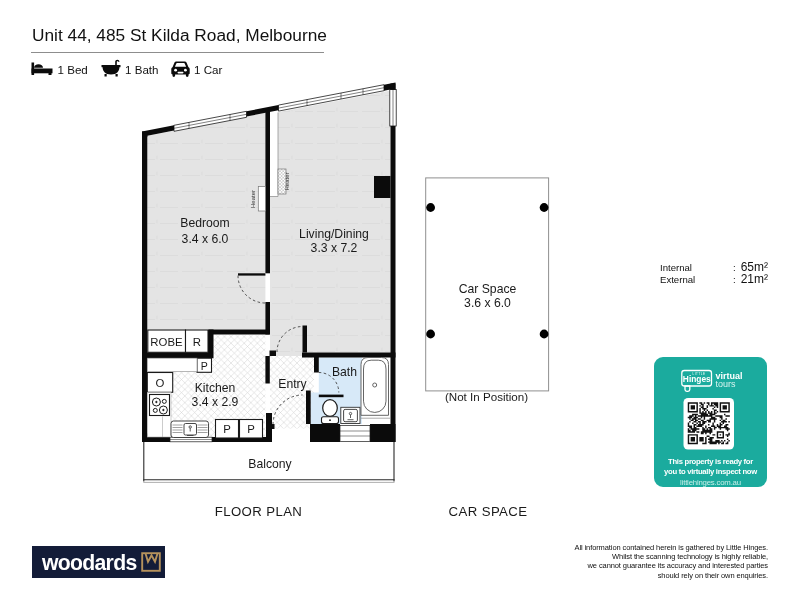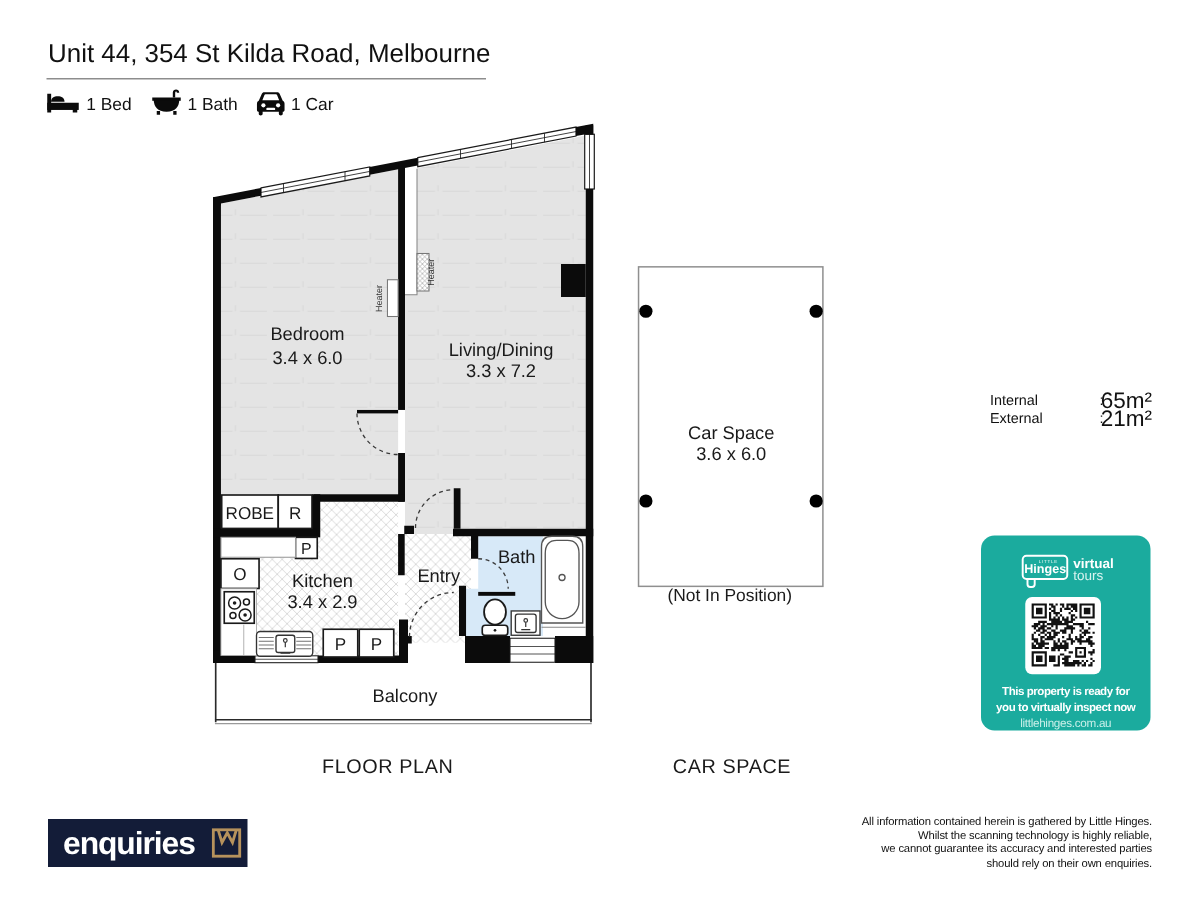--- a/index.html
+++ b/index.html
@@ -170,21 +170,21 @@
   <text x="487.5" y="292.5" font-size="12.2">Car Space</text>
   <text x="487.5" y="306.5" font-size="12.2">3.6 x 6.0</text>
   <text x="486.5" y="400.5" font-size="11.6">(Not In Position)</text>
   <text x="258.5" y="515.5" font-size="13.2" letter-spacing="0.4">FLOOR PLAN</text>
   <text x="488" y="515.5" font-size="13.2" letter-spacing="0.4">CAR SPACE</text>
   <text x="254.5" y="199" font-size="6" transform="rotate(-90 254.5 199)" fill="#333">Heater</text>
   <text x="289" y="181.5" font-size="6" transform="rotate(-90 289 181.5)" fill="#333">Heater</text>
 </g>
 </svg>
 
-<div class="abs" style="left:32px;top:25px;width:400px;font-size:17.3px;color:#111;">Unit 44, 354 St Kilda Road, Melbourne</div>
+<div class="abs" style="left:32px;top:25px;width:400px;font-size:17.3px;color:#111;">Unit 44, 485 St Kilda Road, Melbourne</div>
 <div class="abs" style="left:31px;top:51.5px;width:293px;height:1.6px;background:#8d8d8d;"></div>
 
 <svg class="abs" style="left:30px;top:57px" width="200" height="22" viewBox="0 0 200 22">
 
   <g fill="#0b0b0b">
     <rect x="1.5" y="5.5" width="2.6" height="12.5"></rect>
     <rect x="1.5" y="11.5" width="21" height="4.8"></rect>
     <rect x="18.5" y="14" width="3" height="4"></rect>
     <path d="M4,10.8c0-2.4,2-3.6,4.5-3.6s4.5,1.2,4.5,3.6z"></path>
   </g>
@@ -208,21 +208,21 @@
   </g>
   <g fill="#111" font-family="Liberation Sans, sans-serif" font-size="11.6">
     <text x="27.5" y="16.5">1 Bed</text>
     <text x="95" y="16.5">1 Bath</text>
     <text x="164" y="16.5">1 Car</text>
   </g>
 </svg>
 
 <div class="abs" style="left:660px;top:262px;width:70px;font-size:9.6px;color:#111;line-height:11.6px;">Internal<br>External</div>
 <div class="abs" style="left:733px;top:262px;font-size:9.6px;color:#111;line-height:11.6px;">:<br>:</div>
-<div class="abs" style="left:700px;top:262px;width:68px;font-size:15px;color:#111;line-height:11.6px;text-align:right;">65m²<br>21m²</div>
+<div class="abs" style="left:700px;top:262px;width:68px;font-size:12px;color:#111;line-height:11.6px;text-align:right;">65m²<br>21m²</div>
 
 <div class="abs" style="left:654px;top:356.5px;width:113px;height:130px;background:#1bab9e;border-radius:9px;"></div>
 <svg class="abs" style="left:654px;top:356.5px" width="113" height="130" viewBox="0 0 113 130">
   <g>
     <rect x="27.8" y="13.5" width="29.7" height="15.5" rx="2.5" fill="none" stroke="#ffffff" stroke-width="1.3"></rect>
     <path d="M31,29v3.5q0,1.8,1.8,1.8h1.2q1.8,0,1.8-1.8v-3.5z" fill="none" stroke="#ffffff" stroke-width="1.3"></path>
     <text x="45" y="18" font-size="3" letter-spacing="0.5" fill="#ffffff" text-anchor="middle" font-family="Liberation Sans, sans-serif">LITTLE</text>
     <text x="42.8" y="25.3" font-size="8.4" font-weight="bold" fill="#ffffff" text-anchor="middle" font-family="Liberation Sans, sans-serif">Hinges</text>
     <text x="61.5" y="21.8" font-size="9" font-weight="bold" fill="#ffffff" font-family="Liberation Sans, sans-serif">virtual</text>
     <text x="61.5" y="29.5" font-size="9" fill="#d9f4f0" font-family="Liberation Sans, sans-serif">tours</text>
@@ -230,21 +230,21 @@
   <rect x="29.5" y="41" width="50.5" height="51.5" rx="4.5" fill="#ffffff"></rect>
   <g transform="translate(-654 -356.5)">
     <path fill="#111111" d="M687.75 401.75h1.45v1.45h-1.45zM689.2 401.75h1.45v1.45h-1.45zM690.65 401.75h1.45v1.45h-1.45zM692.1 401.75h1.45v1.45h-1.45zM693.55 401.75h1.45v1.45h-1.45zM695 401.75h1.45v1.45h-1.45zM696.45 401.75h1.45v1.45h-1.45zM699.35 401.75h1.45v1.45h-1.45zM700.8 401.75h1.45v1.45h-1.45zM703.7 401.75h1.45v1.45h-1.45zM706.6 401.75h1.45v1.45h-1.45zM708.05 401.75h1.45v1.45h-1.45zM710.95 401.75h1.45v1.45h-1.45zM712.4 401.75h1.45v1.45h-1.45zM713.85 401.75h1.45v1.45h-1.45zM715.3 401.75h1.45v1.45h-1.45zM716.75 401.75h1.45v1.45h-1.45zM719.65 401.75h1.45v1.45h-1.45zM721.1 401.75h1.45v1.45h-1.45zM722.55 401.75h1.45v1.45h-1.45zM724 401.75h1.45v1.45h-1.45zM725.45 401.75h1.45v1.45h-1.45zM726.9 401.75h1.45v1.45h-1.45zM728.35 401.75h1.45v1.45h-1.45zM687.75 403.2h1.45v1.45h-1.45zM696.45 403.2h1.45v1.45h-1.45zM700.8 403.2h1.45v1.45h-1.45zM702.25 403.2h1.45v1.45h-1.45zM708.05 403.2h1.45v1.45h-1.45zM710.95 403.2h1.45v1.45h-1.45zM713.85 403.2h1.45v1.45h-1.45zM715.3 403.2h1.45v1.45h-1.45zM716.75 403.2h1.45v1.45h-1.45zM719.65 403.2h1.45v1.45h-1.45zM728.35 403.2h1.45v1.45h-1.45zM687.75 404.65h1.45v1.45h-1.45zM690.65 404.65h1.45v1.45h-1.45zM692.1 404.65h1.45v1.45h-1.45zM693.55 404.65h1.45v1.45h-1.45zM696.45 404.65h1.45v1.45h-1.45zM699.35 404.65h1.45v1.45h-1.45zM702.25 404.65h1.45v1.45h-1.45zM706.6 404.65h1.45v1.45h-1.45zM709.5 404.65h1.45v1.45h-1.45zM710.95 404.65h1.45v1.45h-1.45zM712.4 404.65h1.45v1.45h-1.45zM715.3 404.65h1.45v1.45h-1.45zM716.75 404.65h1.45v1.45h-1.45zM719.65 404.65h1.45v1.45h-1.45zM722.55 404.65h1.45v1.45h-1.45zM724 404.65h1.45v1.45h-1.45zM725.45 404.65h1.45v1.45h-1.45zM728.35 404.65h1.45v1.45h-1.45zM687.75 406.1h1.45v1.45h-1.45zM690.65 406.1h1.45v1.45h-1.45zM692.1 406.1h1.45v1.45h-1.45zM693.55 406.1h1.45v1.45h-1.45zM696.45 406.1h1.45v1.45h-1.45zM700.8 406.1h1.45v1.45h-1.45zM702.25 406.1h1.45v1.45h-1.45zM706.6 406.1h1.45v1.45h-1.45zM713.85 406.1h1.45v1.45h-1.45zM716.75 406.1h1.45v1.45h-1.45zM719.65 406.1h1.45v1.45h-1.45zM722.55 406.1h1.45v1.45h-1.45zM724 406.1h1.45v1.45h-1.45zM725.45 406.1h1.45v1.45h-1.45zM728.35 406.1h1.45v1.45h-1.45zM687.75 407.55h1.45v1.45h-1.45zM690.65 407.55h1.45v1.45h-1.45zM692.1 407.55h1.45v1.45h-1.45zM693.55 407.55h1.45v1.45h-1.45zM696.45 407.55h1.45v1.45h-1.45zM699.35 407.55h1.45v1.45h-1.45zM702.25 407.55h1.45v1.45h-1.45zM703.7 407.55h1.45v1.45h-1.45zM705.15 407.55h1.45v1.45h-1.45zM712.4 407.55h1.45v1.45h-1.45zM719.65 407.55h1.45v1.45h-1.45zM722.55 407.55h1.45v1.45h-1.45zM724 407.55h1.45v1.45h-1.45zM725.45 407.55h1.45v1.45h-1.45zM728.35 407.55h1.45v1.45h-1.45zM687.75 409h1.45v1.45h-1.45zM696.45 409h1.45v1.45h-1.45zM699.35 409h1.45v1.45h-1.45zM703.7 409h1.45v1.45h-1.45zM706.6 409h1.45v1.45h-1.45zM713.85 409h1.45v1.45h-1.45zM715.3 409h1.45v1.45h-1.45zM719.65 409h1.45v1.45h-1.45zM728.35 409h1.45v1.45h-1.45zM687.75 410.45h1.45v1.45h-1.45zM689.2 410.45h1.45v1.45h-1.45zM690.65 410.45h1.45v1.45h-1.45zM692.1 410.45h1.45v1.45h-1.45zM693.55 410.45h1.45v1.45h-1.45zM695 410.45h1.45v1.45h-1.45zM696.45 410.45h1.45v1.45h-1.45zM699.35 410.45h1.45v1.45h-1.45zM702.25 410.45h1.45v1.45h-1.45zM705.15 410.45h1.45v1.45h-1.45zM708.05 410.45h1.45v1.45h-1.45zM710.95 410.45h1.45v1.45h-1.45zM713.85 410.45h1.45v1.45h-1.45zM716.75 410.45h1.45v1.45h-1.45zM719.65 410.45h1.45v1.45h-1.45zM721.1 410.45h1.45v1.45h-1.45zM722.55 410.45h1.45v1.45h-1.45zM724 410.45h1.45v1.45h-1.45zM725.45 410.45h1.45v1.45h-1.45zM726.9 410.45h1.45v1.45h-1.45zM728.35 410.45h1.45v1.45h-1.45zM699.35 411.9h1.45v1.45h-1.45zM700.8 411.9h1.45v1.45h-1.45zM702.25 411.9h1.45v1.45h-1.45zM703.7 411.9h1.45v1.45h-1.45zM705.15 411.9h1.45v1.45h-1.45zM708.05 411.9h1.45v1.45h-1.45zM709.5 411.9h1.45v1.45h-1.45zM710.95 411.9h1.45v1.45h-1.45zM713.85 411.9h1.45v1.45h-1.45zM715.3 411.9h1.45v1.45h-1.45zM692.1 413.35h1.45v1.45h-1.45zM693.55 413.35h1.45v1.45h-1.45zM695 413.35h1.45v1.45h-1.45zM696.45 413.35h1.45v1.45h-1.45zM700.8 413.35h1.45v1.45h-1.45zM702.25 413.35h1.45v1.45h-1.45zM703.7 413.35h1.45v1.45h-1.45zM705.15 413.35h1.45v1.45h-1.45zM706.6 413.35h1.45v1.45h-1.45zM709.5 413.35h1.45v1.45h-1.45zM710.95 413.35h1.45v1.45h-1.45zM712.4 413.35h1.45v1.45h-1.45zM713.85 413.35h1.45v1.45h-1.45zM724 413.35h1.45v1.45h-1.45zM689.2 414.8h1.45v1.45h-1.45zM690.65 414.8h1.45v1.45h-1.45zM692.1 414.8h1.45v1.45h-1.45zM695 414.8h1.45v1.45h-1.45zM697.9 414.8h1.45v1.45h-1.45zM699.35 414.8h1.45v1.45h-1.45zM700.8 414.8h1.45v1.45h-1.45zM702.25 414.8h1.45v1.45h-1.45zM703.7 414.8h1.45v1.45h-1.45zM705.15 414.8h1.45v1.45h-1.45zM706.6 414.8h1.45v1.45h-1.45zM708.05 414.8h1.45v1.45h-1.45zM709.5 414.8h1.45v1.45h-1.45zM710.95 414.8h1.45v1.45h-1.45zM715.3 414.8h1.45v1.45h-1.45zM716.75 414.8h1.45v1.45h-1.45zM718.2 414.8h1.45v1.45h-1.45zM719.65 414.8h1.45v1.45h-1.45zM721.1 414.8h1.45v1.45h-1.45zM725.45 414.8h1.45v1.45h-1.45zM726.9 414.8h1.45v1.45h-1.45zM728.35 414.8h1.45v1.45h-1.45zM687.75 416.25h1.45v1.45h-1.45zM689.2 416.25h1.45v1.45h-1.45zM690.65 416.25h1.45v1.45h-1.45zM693.55 416.25h1.45v1.45h-1.45zM695 416.25h1.45v1.45h-1.45zM696.45 416.25h1.45v1.45h-1.45zM700.8 416.25h1.45v1.45h-1.45zM703.7 416.25h1.45v1.45h-1.45zM710.95 416.25h1.45v1.45h-1.45zM712.4 416.25h1.45v1.45h-1.45zM713.85 416.25h1.45v1.45h-1.45zM719.65 416.25h1.45v1.45h-1.45zM721.1 416.25h1.45v1.45h-1.45zM689.2 417.7h1.45v1.45h-1.45zM692.1 417.7h1.45v1.45h-1.45zM693.55 417.7h1.45v1.45h-1.45zM695 417.7h1.45v1.45h-1.45zM697.9 417.7h1.45v1.45h-1.45zM699.35 417.7h1.45v1.45h-1.45zM703.7 417.7h1.45v1.45h-1.45zM709.5 417.7h1.45v1.45h-1.45zM710.95 417.7h1.45v1.45h-1.45zM712.4 417.7h1.45v1.45h-1.45zM713.85 417.7h1.45v1.45h-1.45zM715.3 417.7h1.45v1.45h-1.45zM721.1 417.7h1.45v1.45h-1.45zM725.45 417.7h1.45v1.45h-1.45zM690.65 419.15h1.45v1.45h-1.45zM692.1 419.15h1.45v1.45h-1.45zM695 419.15h1.45v1.45h-1.45zM696.45 419.15h1.45v1.45h-1.45zM700.8 419.15h1.45v1.45h-1.45zM702.25 419.15h1.45v1.45h-1.45zM706.6 419.15h1.45v1.45h-1.45zM708.05 419.15h1.45v1.45h-1.45zM709.5 419.15h1.45v1.45h-1.45zM713.85 419.15h1.45v1.45h-1.45zM719.65 419.15h1.45v1.45h-1.45zM722.55 419.15h1.45v1.45h-1.45zM724 419.15h1.45v1.45h-1.45zM689.2 420.6h1.45v1.45h-1.45zM693.55 420.6h1.45v1.45h-1.45zM695 420.6h1.45v1.45h-1.45zM697.9 420.6h1.45v1.45h-1.45zM699.35 420.6h1.45v1.45h-1.45zM702.25 420.6h1.45v1.45h-1.45zM703.7 420.6h1.45v1.45h-1.45zM705.15 420.6h1.45v1.45h-1.45zM708.05 420.6h1.45v1.45h-1.45zM709.5 420.6h1.45v1.45h-1.45zM713.85 420.6h1.45v1.45h-1.45zM721.1 420.6h1.45v1.45h-1.45zM722.55 420.6h1.45v1.45h-1.45zM724 420.6h1.45v1.45h-1.45zM725.45 420.6h1.45v1.45h-1.45zM728.35 420.6h1.45v1.45h-1.45zM687.75 422.05h1.45v1.45h-1.45zM692.1 422.05h1.45v1.45h-1.45zM696.45 422.05h1.45v1.45h-1.45zM699.35 422.05h1.45v1.45h-1.45zM702.25 422.05h1.45v1.45h-1.45zM703.7 422.05h1.45v1.45h-1.45zM712.4 422.05h1.45v1.45h-1.45zM719.65 422.05h1.45v1.45h-1.45zM722.55 422.05h1.45v1.45h-1.45zM687.75 423.5h1.45v1.45h-1.45zM693.55 423.5h1.45v1.45h-1.45zM695 423.5h1.45v1.45h-1.45zM697.9 423.5h1.45v1.45h-1.45zM699.35 423.5h1.45v1.45h-1.45zM700.8 423.5h1.45v1.45h-1.45zM702.25 423.5h1.45v1.45h-1.45zM708.05 423.5h1.45v1.45h-1.45zM712.4 423.5h1.45v1.45h-1.45zM716.75 423.5h1.45v1.45h-1.45zM719.65 423.5h1.45v1.45h-1.45zM721.1 423.5h1.45v1.45h-1.45zM725.45 423.5h1.45v1.45h-1.45zM726.9 423.5h1.45v1.45h-1.45zM687.75 424.95h1.45v1.45h-1.45zM689.2 424.95h1.45v1.45h-1.45zM690.65 424.95h1.45v1.45h-1.45zM693.55 424.95h1.45v1.45h-1.45zM696.45 424.95h1.45v1.45h-1.45zM697.9 424.95h1.45v1.45h-1.45zM699.35 424.95h1.45v1.45h-1.45zM700.8 424.95h1.45v1.45h-1.45zM705.15 424.95h1.45v1.45h-1.45zM710.95 424.95h1.45v1.45h-1.45zM712.4 424.95h1.45v1.45h-1.45zM713.85 424.95h1.45v1.45h-1.45zM716.75 424.95h1.45v1.45h-1.45zM718.2 424.95h1.45v1.45h-1.45zM719.65 424.95h1.45v1.45h-1.45zM724 424.95h1.45v1.45h-1.45zM725.45 424.95h1.45v1.45h-1.45zM689.2 426.4h1.45v1.45h-1.45zM690.65 426.4h1.45v1.45h-1.45zM693.55 426.4h1.45v1.45h-1.45zM695 426.4h1.45v1.45h-1.45zM702.25 426.4h1.45v1.45h-1.45zM705.15 426.4h1.45v1.45h-1.45zM708.05 426.4h1.45v1.45h-1.45zM709.5 426.4h1.45v1.45h-1.45zM713.85 426.4h1.45v1.45h-1.45zM715.3 426.4h1.45v1.45h-1.45zM718.2 426.4h1.45v1.45h-1.45zM719.65 426.4h1.45v1.45h-1.45zM721.1 426.4h1.45v1.45h-1.45zM722.55 426.4h1.45v1.45h-1.45zM724 426.4h1.45v1.45h-1.45zM725.45 426.4h1.45v1.45h-1.45zM726.9 426.4h1.45v1.45h-1.45zM687.75 427.85h1.45v1.45h-1.45zM690.65 427.85h1.45v1.45h-1.45zM692.1 427.85h1.45v1.45h-1.45zM693.55 427.85h1.45v1.45h-1.45zM695 427.85h1.45v1.45h-1.45zM696.45 427.85h1.45v1.45h-1.45zM697.9 427.85h1.45v1.45h-1.45zM702.25 427.85h1.45v1.45h-1.45zM703.7 427.85h1.45v1.45h-1.45zM706.6 427.85h1.45v1.45h-1.45zM709.5 427.85h1.45v1.45h-1.45zM710.95 427.85h1.45v1.45h-1.45zM713.85 427.85h1.45v1.45h-1.45zM719.65 427.85h1.45v1.45h-1.45zM725.45 427.85h1.45v1.45h-1.45zM726.9 427.85h1.45v1.45h-1.45zM728.35 427.85h1.45v1.45h-1.45zM687.75 429.3h1.45v1.45h-1.45zM689.2 429.3h1.45v1.45h-1.45zM692.1 429.3h1.45v1.45h-1.45zM693.55 429.3h1.45v1.45h-1.45zM695 429.3h1.45v1.45h-1.45zM702.25 429.3h1.45v1.45h-1.45zM703.7 429.3h1.45v1.45h-1.45zM705.15 429.3h1.45v1.45h-1.45zM706.6 429.3h1.45v1.45h-1.45zM708.05 429.3h1.45v1.45h-1.45zM709.5 429.3h1.45v1.45h-1.45zM710.95 429.3h1.45v1.45h-1.45zM726.9 429.3h1.45v1.45h-1.45zM687.75 430.75h1.45v1.45h-1.45zM689.2 430.75h1.45v1.45h-1.45zM690.65 430.75h1.45v1.45h-1.45zM692.1 430.75h1.45v1.45h-1.45zM693.55 430.75h1.45v1.45h-1.45zM696.45 430.75h1.45v1.45h-1.45zM697.9 430.75h1.45v1.45h-1.45zM700.8 430.75h1.45v1.45h-1.45zM702.25 430.75h1.45v1.45h-1.45zM703.7 430.75h1.45v1.45h-1.45zM705.15 430.75h1.45v1.45h-1.45zM706.6 430.75h1.45v1.45h-1.45zM708.05 430.75h1.45v1.45h-1.45zM709.5 430.75h1.45v1.45h-1.45zM710.95 430.75h1.45v1.45h-1.45zM716.75 430.75h1.45v1.45h-1.45zM718.2 430.75h1.45v1.45h-1.45zM719.65 430.75h1.45v1.45h-1.45zM721.1 430.75h1.45v1.45h-1.45zM722.55 430.75h1.45v1.45h-1.45zM700.8 432.2h1.45v1.45h-1.45zM702.25 432.2h1.45v1.45h-1.45zM705.15 432.2h1.45v1.45h-1.45zM709.5 432.2h1.45v1.45h-1.45zM716.75 432.2h1.45v1.45h-1.45zM722.55 432.2h1.45v1.45h-1.45zM728.35 432.2h1.45v1.45h-1.45zM687.75 433.65h1.45v1.45h-1.45zM689.2 433.65h1.45v1.45h-1.45zM690.65 433.65h1.45v1.45h-1.45zM692.1 433.65h1.45v1.45h-1.45zM693.55 433.65h1.45v1.45h-1.45zM695 433.65h1.45v1.45h-1.45zM696.45 433.65h1.45v1.45h-1.45zM712.4 433.65h1.45v1.45h-1.45zM713.85 433.65h1.45v1.45h-1.45zM716.75 433.65h1.45v1.45h-1.45zM719.65 433.65h1.45v1.45h-1.45zM722.55 433.65h1.45v1.45h-1.45zM725.45 433.65h1.45v1.45h-1.45zM726.9 433.65h1.45v1.45h-1.45zM728.35 433.65h1.45v1.45h-1.45zM687.75 435.1h1.45v1.45h-1.45zM696.45 435.1h1.45v1.45h-1.45zM706.6 435.1h1.45v1.45h-1.45zM708.05 435.1h1.45v1.45h-1.45zM716.75 435.1h1.45v1.45h-1.45zM722.55 435.1h1.45v1.45h-1.45zM726.9 435.1h1.45v1.45h-1.45zM687.75 436.55h1.45v1.45h-1.45zM690.65 436.55h1.45v1.45h-1.45zM692.1 436.55h1.45v1.45h-1.45zM693.55 436.55h1.45v1.45h-1.45zM696.45 436.55h1.45v1.45h-1.45zM699.35 436.55h1.45v1.45h-1.45zM700.8 436.55h1.45v1.45h-1.45zM702.25 436.55h1.45v1.45h-1.45zM705.15 436.55h1.45v1.45h-1.45zM709.5 436.55h1.45v1.45h-1.45zM710.95 436.55h1.45v1.45h-1.45zM712.4 436.55h1.45v1.45h-1.45zM716.75 436.55h1.45v1.45h-1.45zM718.2 436.55h1.45v1.45h-1.45zM719.65 436.55h1.45v1.45h-1.45zM721.1 436.55h1.45v1.45h-1.45zM722.55 436.55h1.45v1.45h-1.45zM687.75 438h1.45v1.45h-1.45zM690.65 438h1.45v1.45h-1.45zM692.1 438h1.45v1.45h-1.45zM693.55 438h1.45v1.45h-1.45zM696.45 438h1.45v1.45h-1.45zM699.35 438h1.45v1.45h-1.45zM700.8 438h1.45v1.45h-1.45zM702.25 438h1.45v1.45h-1.45zM705.15 438h1.45v1.45h-1.45zM708.05 438h1.45v1.45h-1.45zM709.5 438h1.45v1.45h-1.45zM710.95 438h1.45v1.45h-1.45zM726.9 438h1.45v1.45h-1.45zM687.75 439.45h1.45v1.45h-1.45zM690.65 439.45h1.45v1.45h-1.45zM692.1 439.45h1.45v1.45h-1.45zM693.55 439.45h1.45v1.45h-1.45zM696.45 439.45h1.45v1.45h-1.45zM699.35 439.45h1.45v1.45h-1.45zM700.8 439.45h1.45v1.45h-1.45zM702.25 439.45h1.45v1.45h-1.45zM705.15 439.45h1.45v1.45h-1.45zM709.5 439.45h1.45v1.45h-1.45zM710.95 439.45h1.45v1.45h-1.45zM715.3 439.45h1.45v1.45h-1.45zM716.75 439.45h1.45v1.45h-1.45zM718.2 439.45h1.45v1.45h-1.45zM721.1 439.45h1.45v1.45h-1.45zM724 439.45h1.45v1.45h-1.45zM728.35 439.45h1.45v1.45h-1.45zM687.75 440.9h1.45v1.45h-1.45zM696.45 440.9h1.45v1.45h-1.45zM705.15 440.9h1.45v1.45h-1.45zM708.05 440.9h1.45v1.45h-1.45zM709.5 440.9h1.45v1.45h-1.45zM710.95 440.9h1.45v1.45h-1.45zM712.4 440.9h1.45v1.45h-1.45zM713.85 440.9h1.45v1.45h-1.45zM715.3 440.9h1.45v1.45h-1.45zM716.75 440.9h1.45v1.45h-1.45zM718.2 440.9h1.45v1.45h-1.45zM719.65 440.9h1.45v1.45h-1.45zM722.55 440.9h1.45v1.45h-1.45zM726.9 440.9h1.45v1.45h-1.45zM687.75 442.35h1.45v1.45h-1.45zM689.2 442.35h1.45v1.45h-1.45zM690.65 442.35h1.45v1.45h-1.45zM692.1 442.35h1.45v1.45h-1.45zM693.55 442.35h1.45v1.45h-1.45zM695 442.35h1.45v1.45h-1.45zM696.45 442.35h1.45v1.45h-1.45zM702.25 442.35h1.45v1.45h-1.45zM703.7 442.35h1.45v1.45h-1.45zM705.15 442.35h1.45v1.45h-1.45zM709.5 442.35h1.45v1.45h-1.45zM710.95 442.35h1.45v1.45h-1.45zM712.4 442.35h1.45v1.45h-1.45zM713.85 442.35h1.45v1.45h-1.45zM715.3 442.35h1.45v1.45h-1.45zM718.2 442.35h1.45v1.45h-1.45zM721.1 442.35h1.45v1.45h-1.45zM722.55 442.35h1.45v1.45h-1.45zM725.45 442.35h1.45v1.45h-1.45zM726.9 442.35h1.45v1.45h-1.45z"></path>
   </g>
   <text x="56.5" y="106.5" font-size="7.7" letter-spacing="-0.3" font-weight="bold" fill="#ffffff" text-anchor="middle" font-family="Liberation Sans, sans-serif">This property is ready for</text>
   <text x="56.5" y="117" font-size="7.7" letter-spacing="-0.3" font-weight="bold" fill="#ffffff" text-anchor="middle" font-family="Liberation Sans, sans-serif">you to virtually inspect now</text>
   <text x="56.5" y="127.5" font-size="7.8" letter-spacing="-0.2" fill="#c9efe9" text-anchor="middle" font-family="Liberation Sans, sans-serif">littlehinges.com.au</text>
 </svg>
 
 <div class="abs" style="left:32px;top:545.5px;width:132.5px;height:32.5px;background:#131c38;"></div>
-<div class="abs" style="left:42px;top:550.5px;font-size:21.2px;font-weight:bold;color:#ffffff;letter-spacing:-0.7px;">enquiries</div>
+<div class="abs" style="left:42px;top:550.5px;font-size:21.2px;font-weight:bold;color:#ffffff;letter-spacing:-0.7px;">woodards</div>
 <svg class="abs" style="left:141px;top:551.5px" width="21" height="21" viewBox="0 0 21 21">
   <rect x="1.2" y="1.2" width="17.6" height="17.6" fill="none" stroke="#b6925c" stroke-width="1.9"></rect>
   <path d="M4.6,1.8l2.4,7.9l3.5,-6.5l3.5,6.5l2.4,-7.9" fill="none" stroke="#b6925c" stroke-width="1.9"></path>
 </svg>
 
 <div class="abs" style="left:468px;top:543px;width:300px;font-size:7.5px;letter-spacing:-0.1px;line-height:9.2px;color:#111;text-align:right;">
   All information contained herein is gathered by Little Hinges.<br>
   Whilst the scanning technology is highly reliable,<br>
   we cannot guarantee its accuracy and interested parties<br>
   should rely on their own enquiries.

